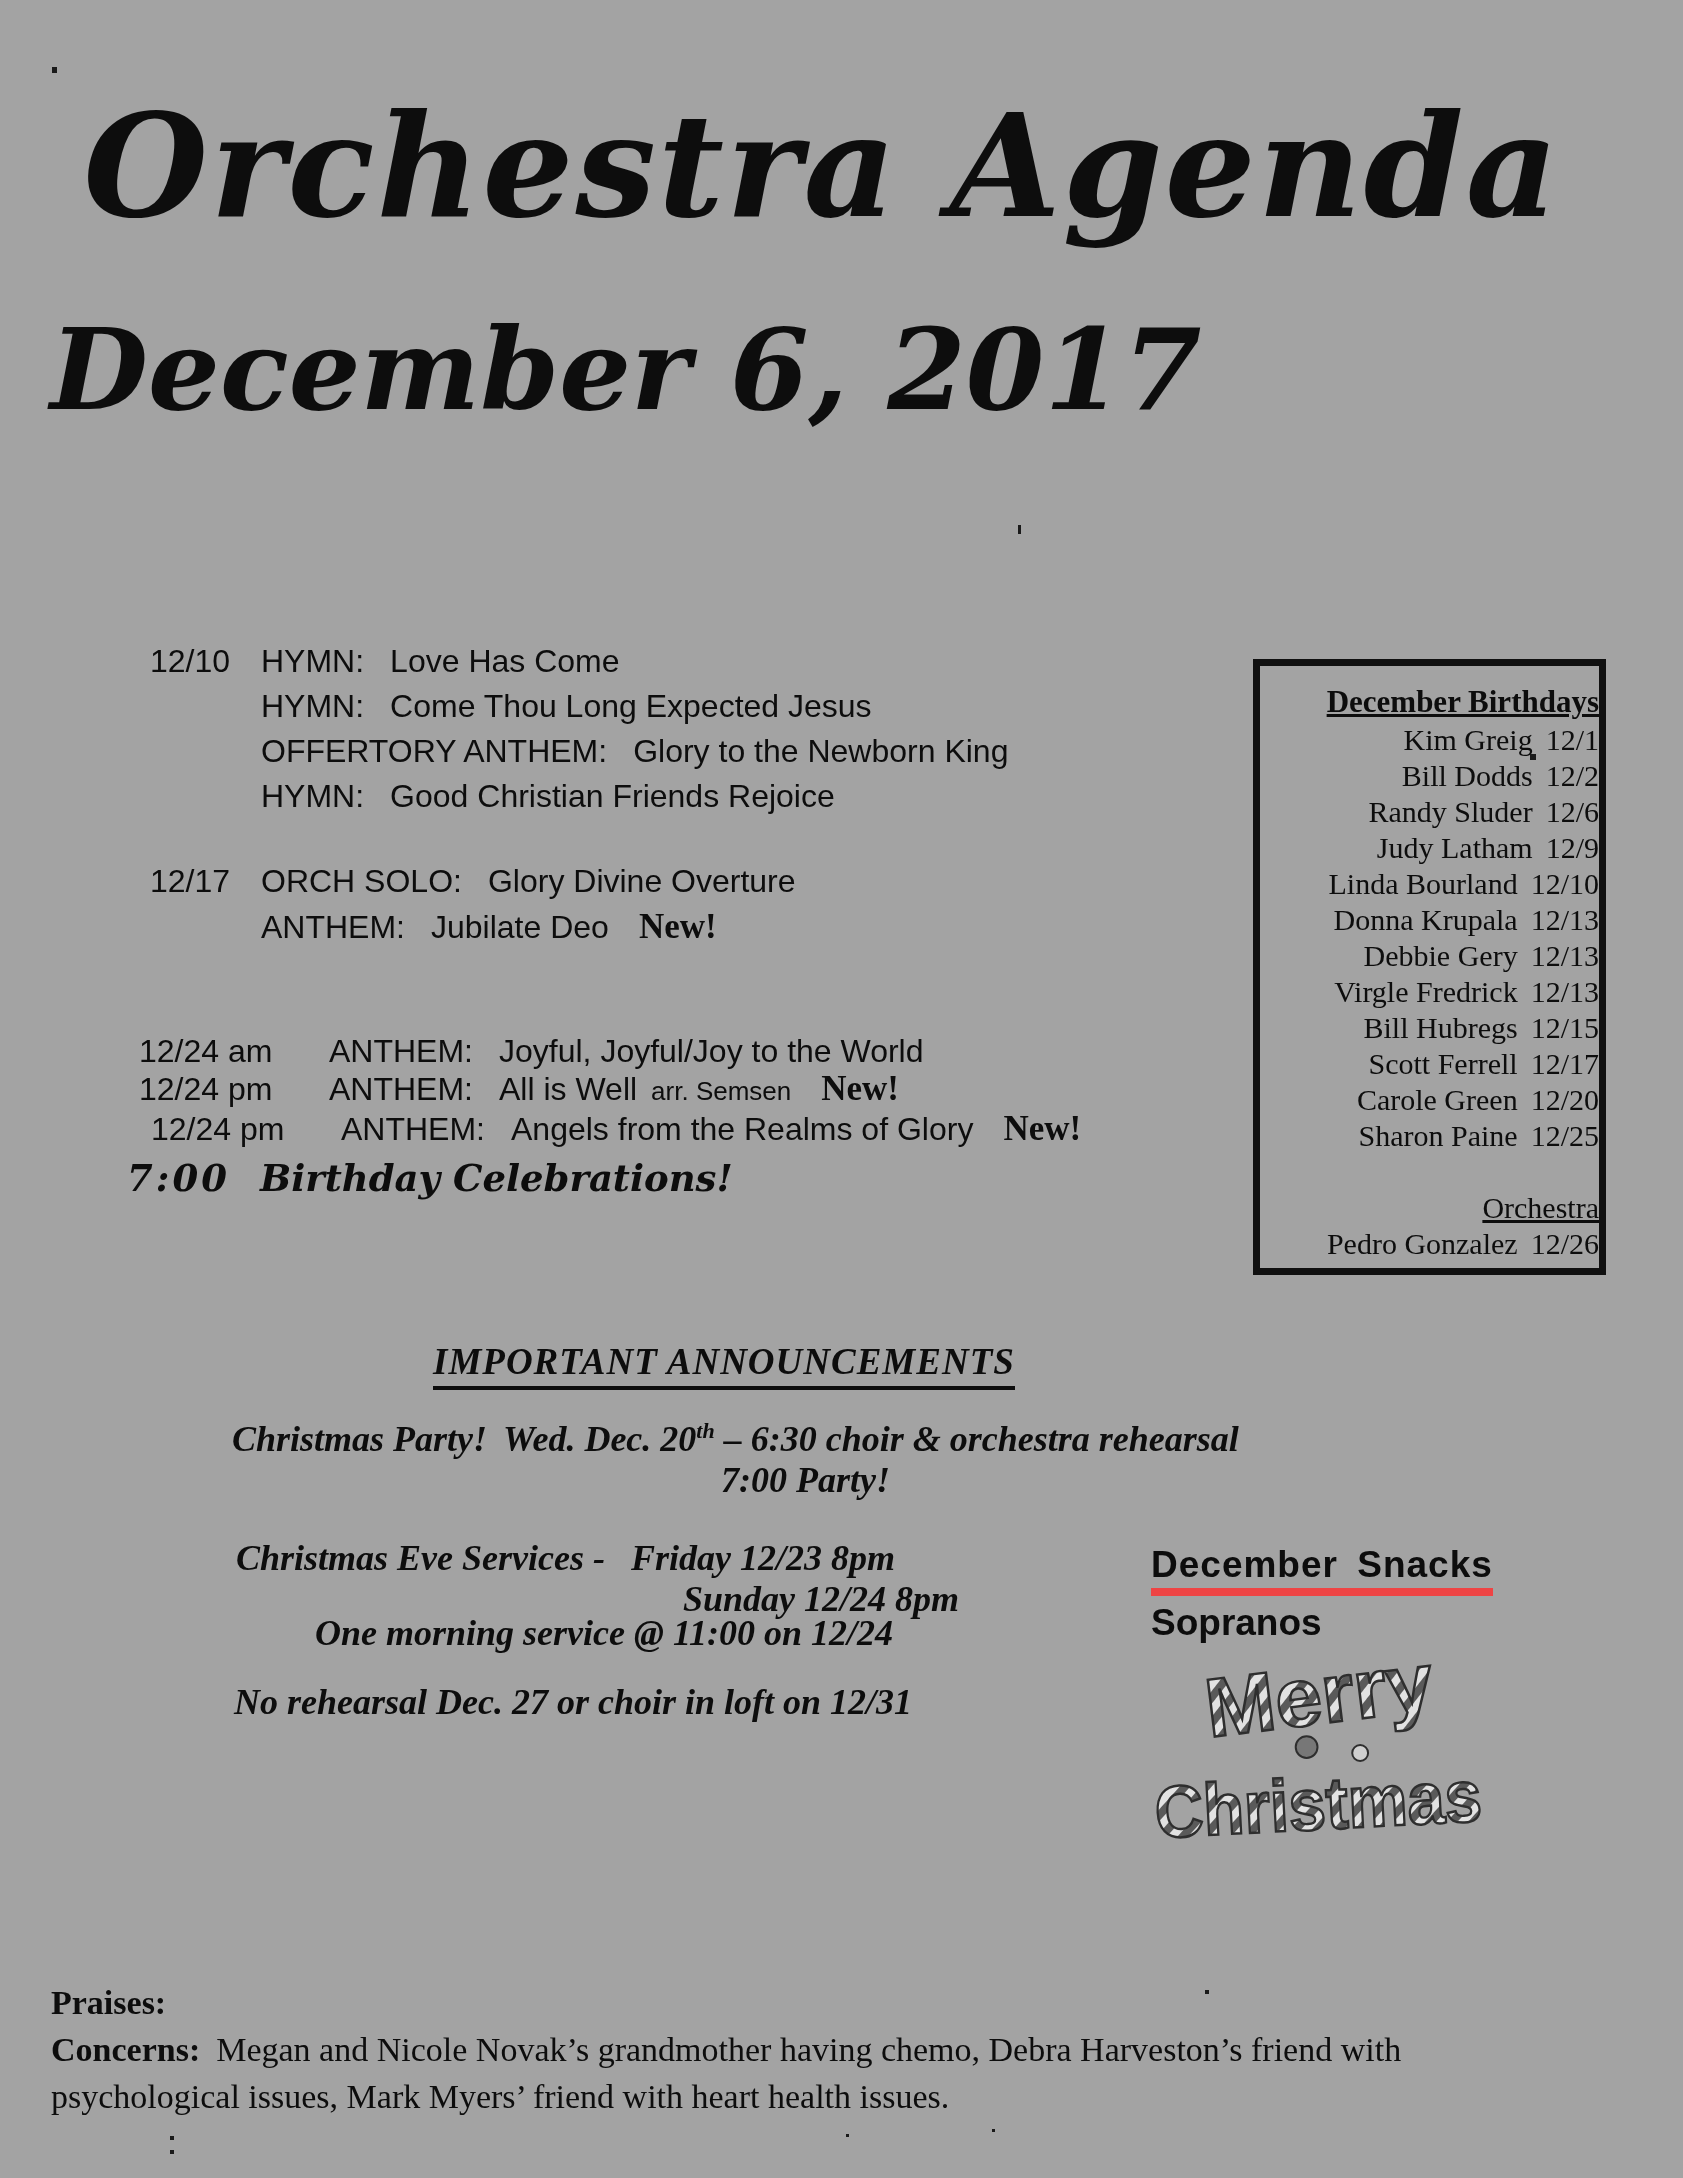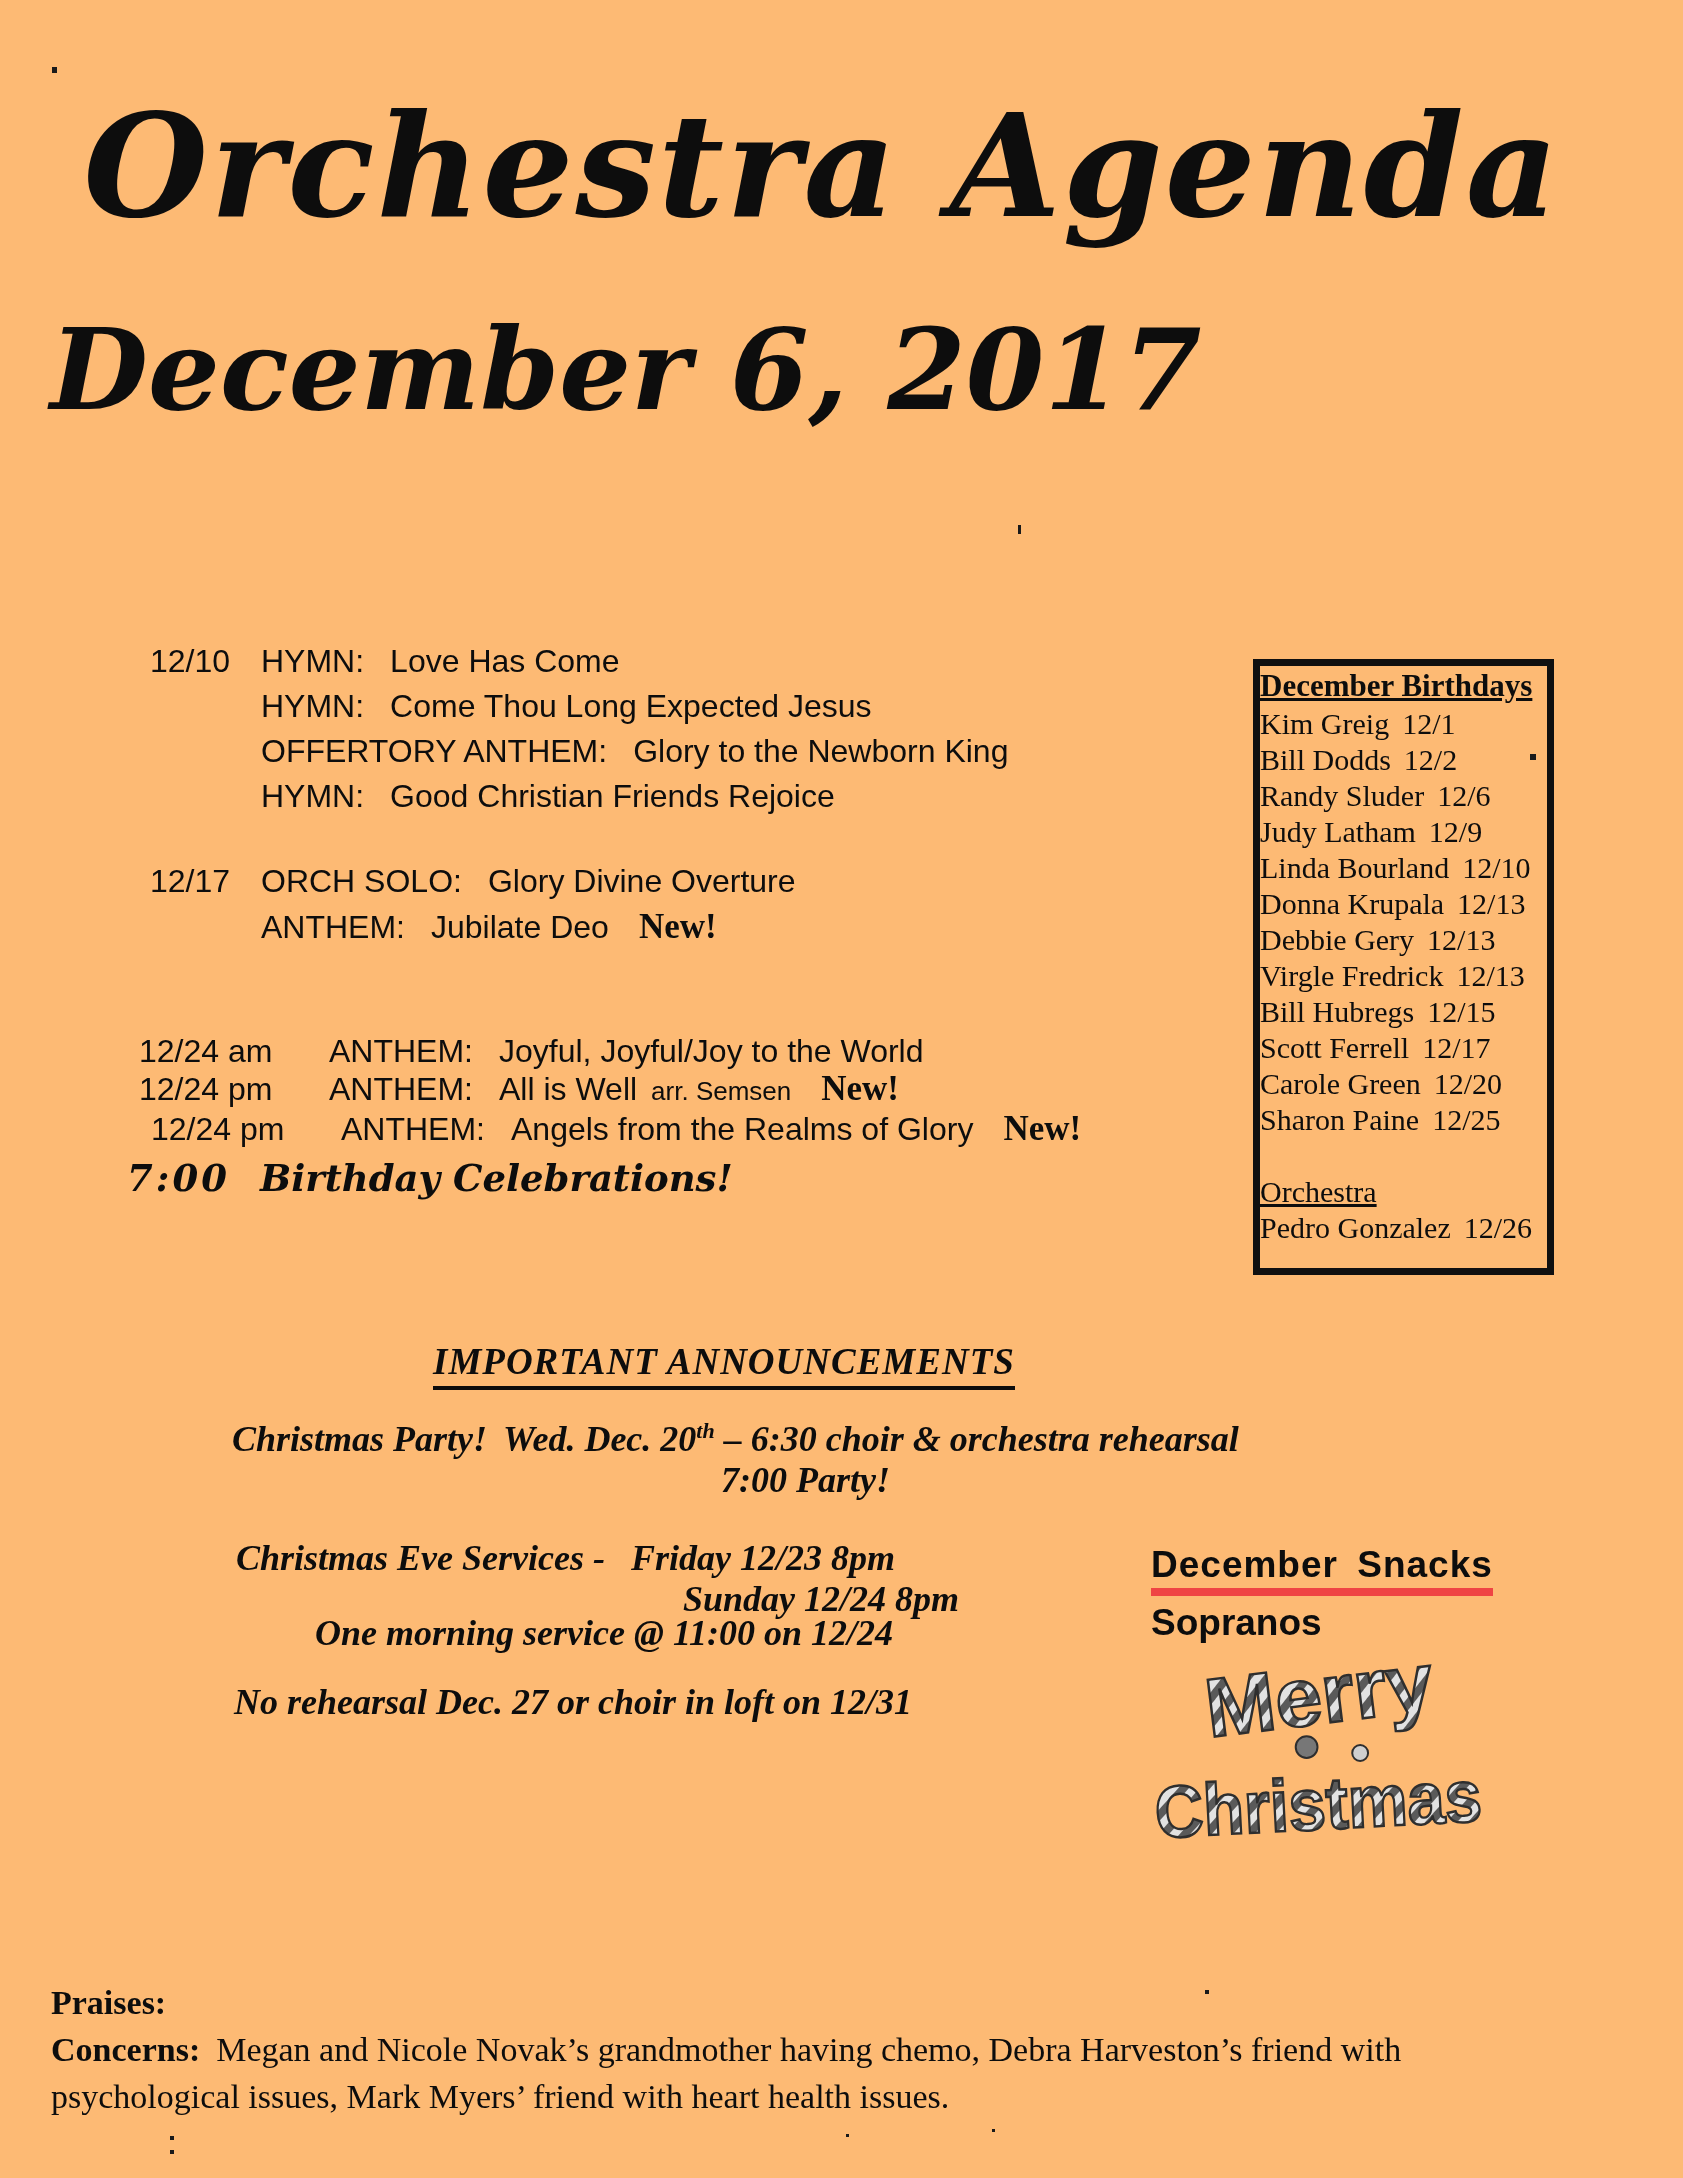--- a/index.html
+++ b/index.html
@@ -1,17 +1,17 @@
 <!DOCTYPE html>
 <html><head>
 <meta charset="utf-8">
 <style>
   html,body{margin:0;padding:0;background:#888;}
   .sheet{
-    position:relative;width:1683px;height:2178px;background:#fdba74;
+    position:relative;width:1683px;height:2178px;background:#a3a3a3;
     color:#0d0d0d;overflow:hidden;
     font-family:"Liberation Serif","DejaVu Serif",serif;
   }
   
   .script{font-family:"DejaVu Serif",serif;font-style:italic;font-weight:700;}
   .page-title{position:absolute;left:50px;top:95px;width:1544px;text-align:center;
     font-size:143px;line-height:1;letter-spacing:2px;margin:0;}
   .page-date{position:absolute;left:50px;top:313px;width:1544px;text-align:left;
     font-size:113px;line-height:1;margin:0;}
   .notice{position:absolute;left:50px;top:499px;width:1544px;text-align:center;
@@ -31,23 +31,23 @@
   .stitle{margin-left:26px;}
   .sarr{margin-left:14px;font-size:26px;}
   .sarr:empty{display:none;}
   .snew{margin-left:30px;font-family:"Liberation Serif","DejaVu Serif",serif;
     font-weight:700;font-size:35px;}
   .snew:empty{display:none;}
   .celebration{position:absolute;left:127px;top:1156px;font-size:37px;font-style:italic;}
   .celebration .ctime{letter-spacing:3px;}
   .celebration .ctext{margin-left:30px;}
   
-  .bbox{position:absolute;left:1253px;top:659px;width:301px;height:616px;
-    box-sizing:border-box;border:7px solid #101010;text-align:left;
-    font-size:30px;line-height:36px;}
+  .bbox{position:absolute;left:1253px;top:659px;width:353px;height:616px;
+    box-sizing:border-box;border:7px solid #101010;text-align:right;
+    font-size:30px;line-height:36px;padding-top:16px;}
   .bbox-title{font-weight:700;text-decoration:underline;font-size:31px;line-height:40px;}
   .bday-name{margin-right:13px;}
   .orch-head{text-decoration:underline;margin-top:36px;}
   
   .ann{font-weight:700;font-style:italic;}
   .ann-head{position:absolute;left:433px;top:1340px;font-size:37px;
     border-bottom:4px solid #0d0d0d;padding-bottom:3px;letter-spacing:1px;}
   .ann-line{position:absolute;font-size:36px;white-space:nowrap;}
   .party1{left:232px;top:1418px;}
   .party1 .lead{margin-right:16px;}

